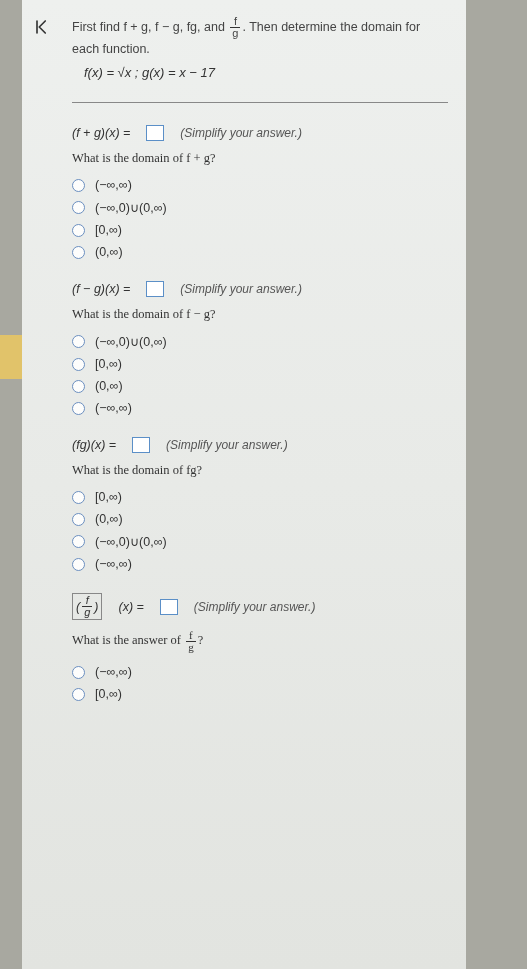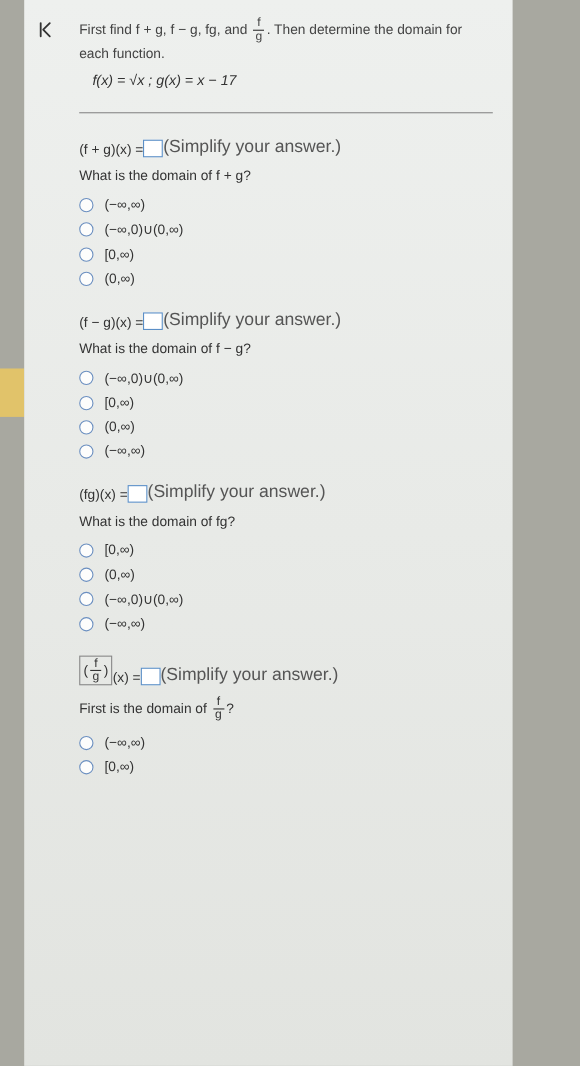--- a/index.html
+++ b/index.html
@@ -47,37 +47,39 @@
   .divider {
     border: none;
     border-top: 1px solid #888;
     margin: 0 0 22px 0;
   }
   .qline {
     font-size: 12.5px;
     color: #333;
     margin: 0 0 10px 0;
     display: flex;
-    align-items: flex-end;
+    align-items: center;
     flex-wrap: wrap;
-    gap: 0;
+    gap: 16px;
+    font-style: italic;
   }
   .answer-box {
     display: inline-block;
     width: 18px;
     height: 16px;
     border: 1px solid #5b8fc7;
     background: #fff;
     vertical-align: middle;
   }
-  .instr { color: #555; font-size: 16px; }
+  .instr { color: #555; font-size: 12px; }
   .subhead {
     font-size: 12.5px;
     color: #333;
     margin: 10px 0 8px 0;
+    font-family: Liberation Serif, serif;
   }
   .opts { margin: 0 0 18px 0; }
   .opt {
     display: flex;
     align-items: center;
     gap: 10px;
     padding: 4px 0;
     font-size: 12.5px;
     color: #333;
   }
@@ -218,21 +220,21 @@
       (<span class="frac">
         <span class="num">f</span>
         <span class="den">g</span>
       </span>)
     </span>
     <span>(x) =</span>
     <span class="answer-box"></span>
     <span class="instr">(Simplify your answer.)</span>
   </div>
   <div class="subhead">
-    <span>First is the domain of </span>
+    <span>What is the answer of </span>
     <span class="frac">
       <span class="num">f</span>
       <span class="den">g</span>
     </span><span>?</span>
   </div>
   <div class="opts">
     <div class="opt">
         <span class="radio"></span>
         <span>(−∞,∞)</span>
       </div>

